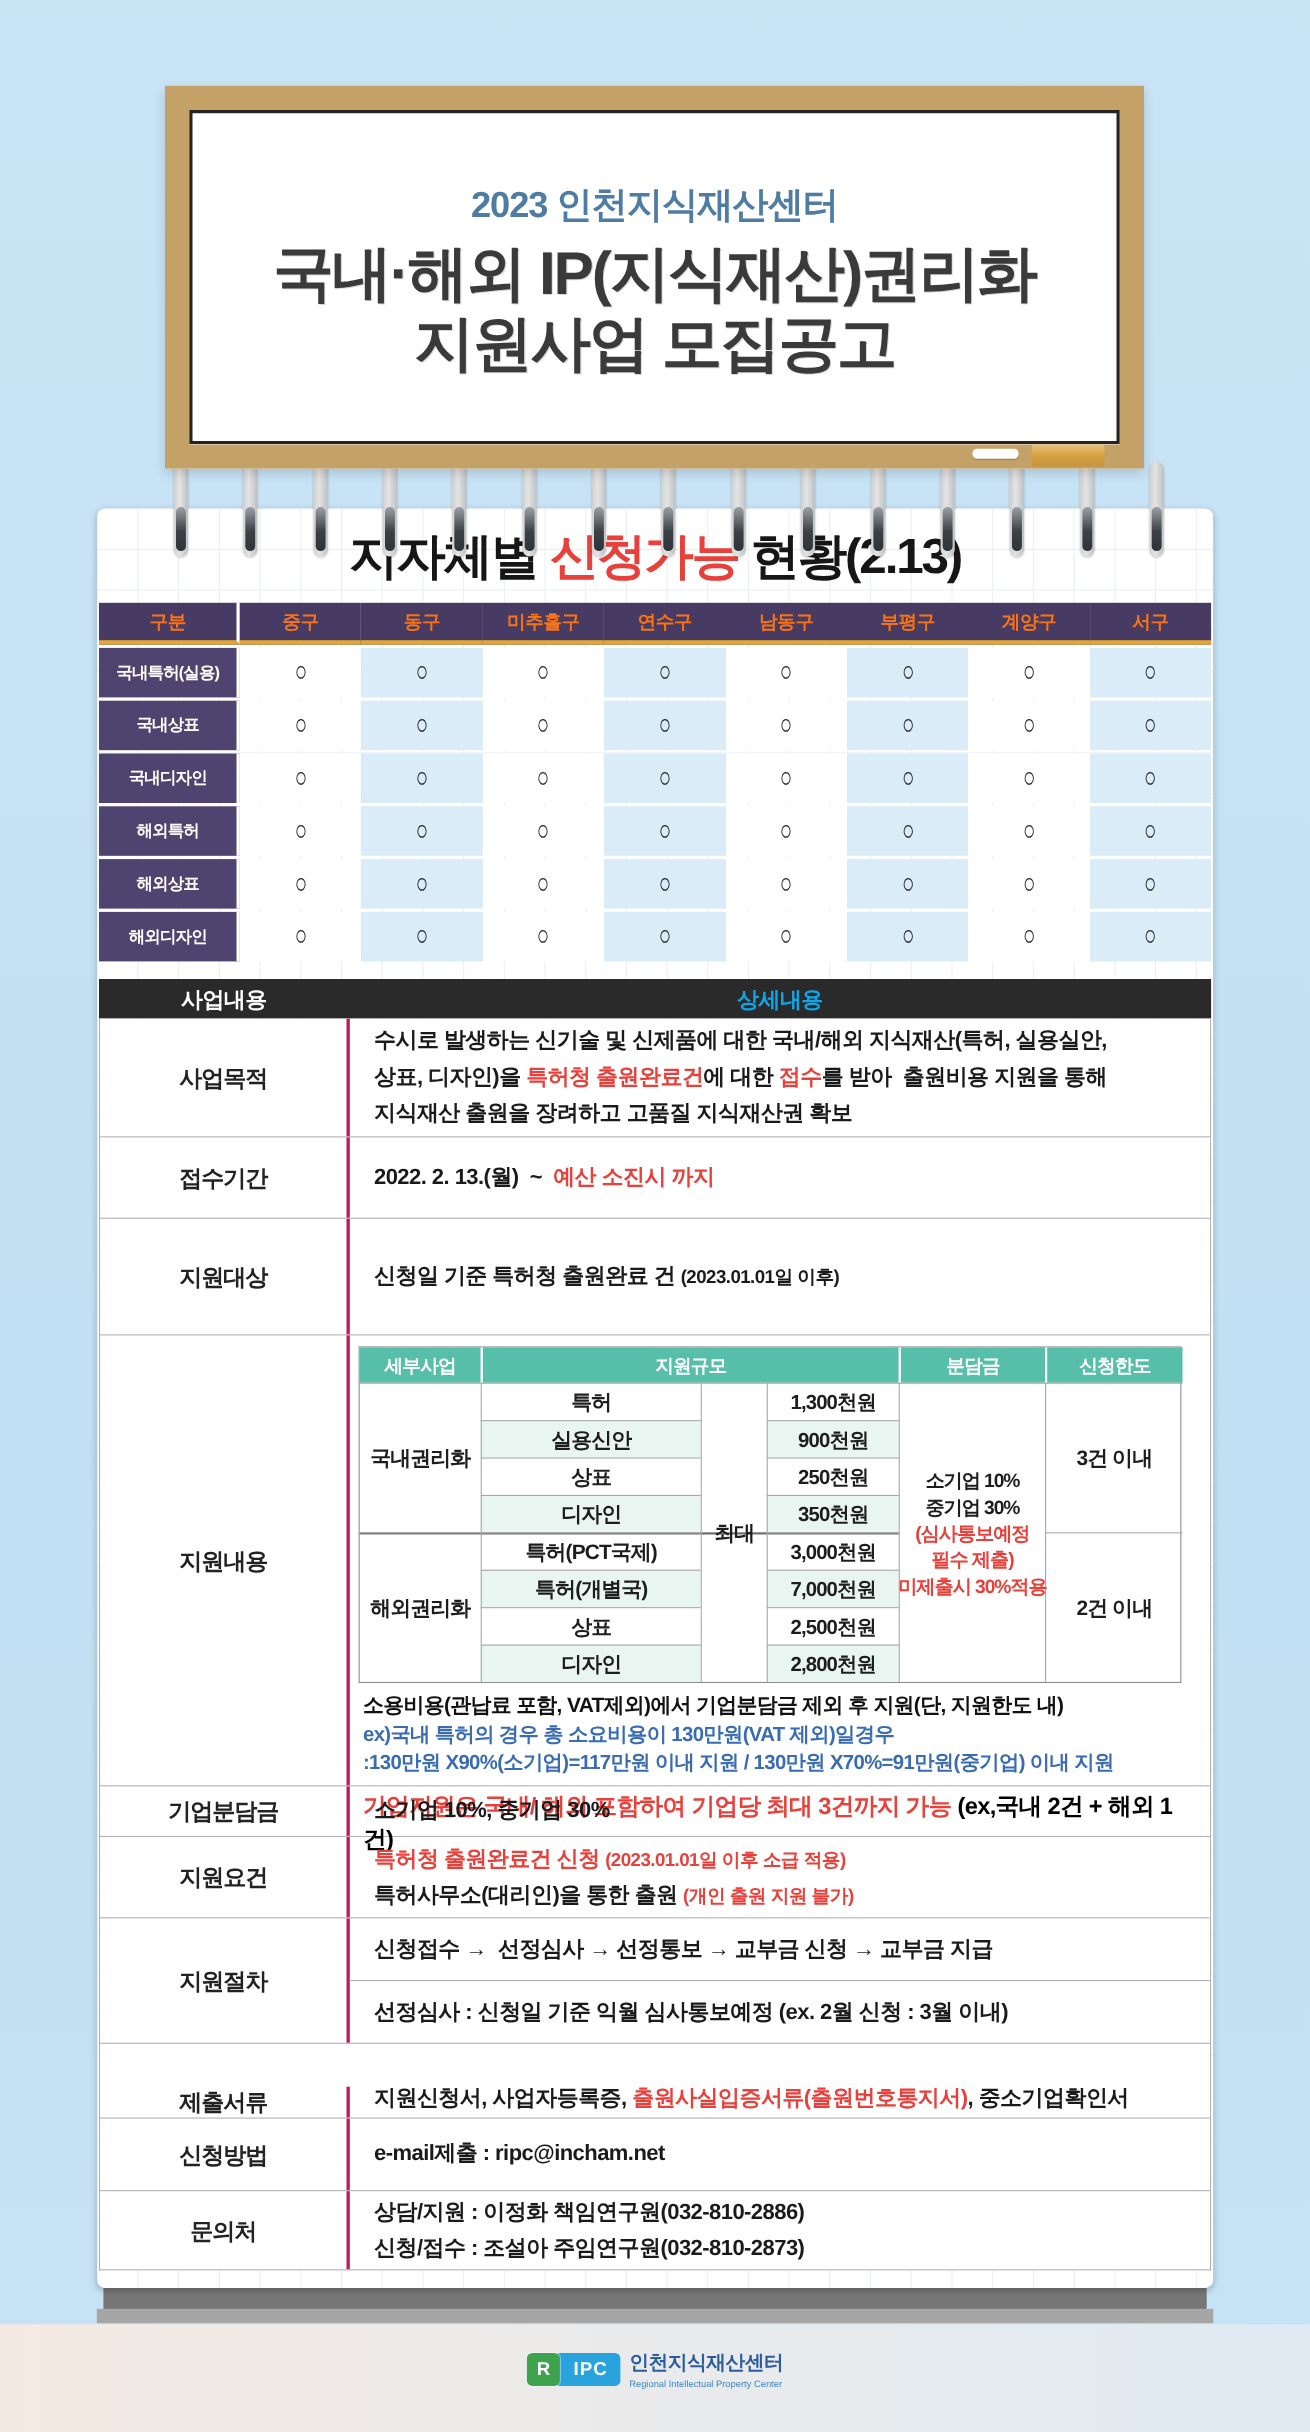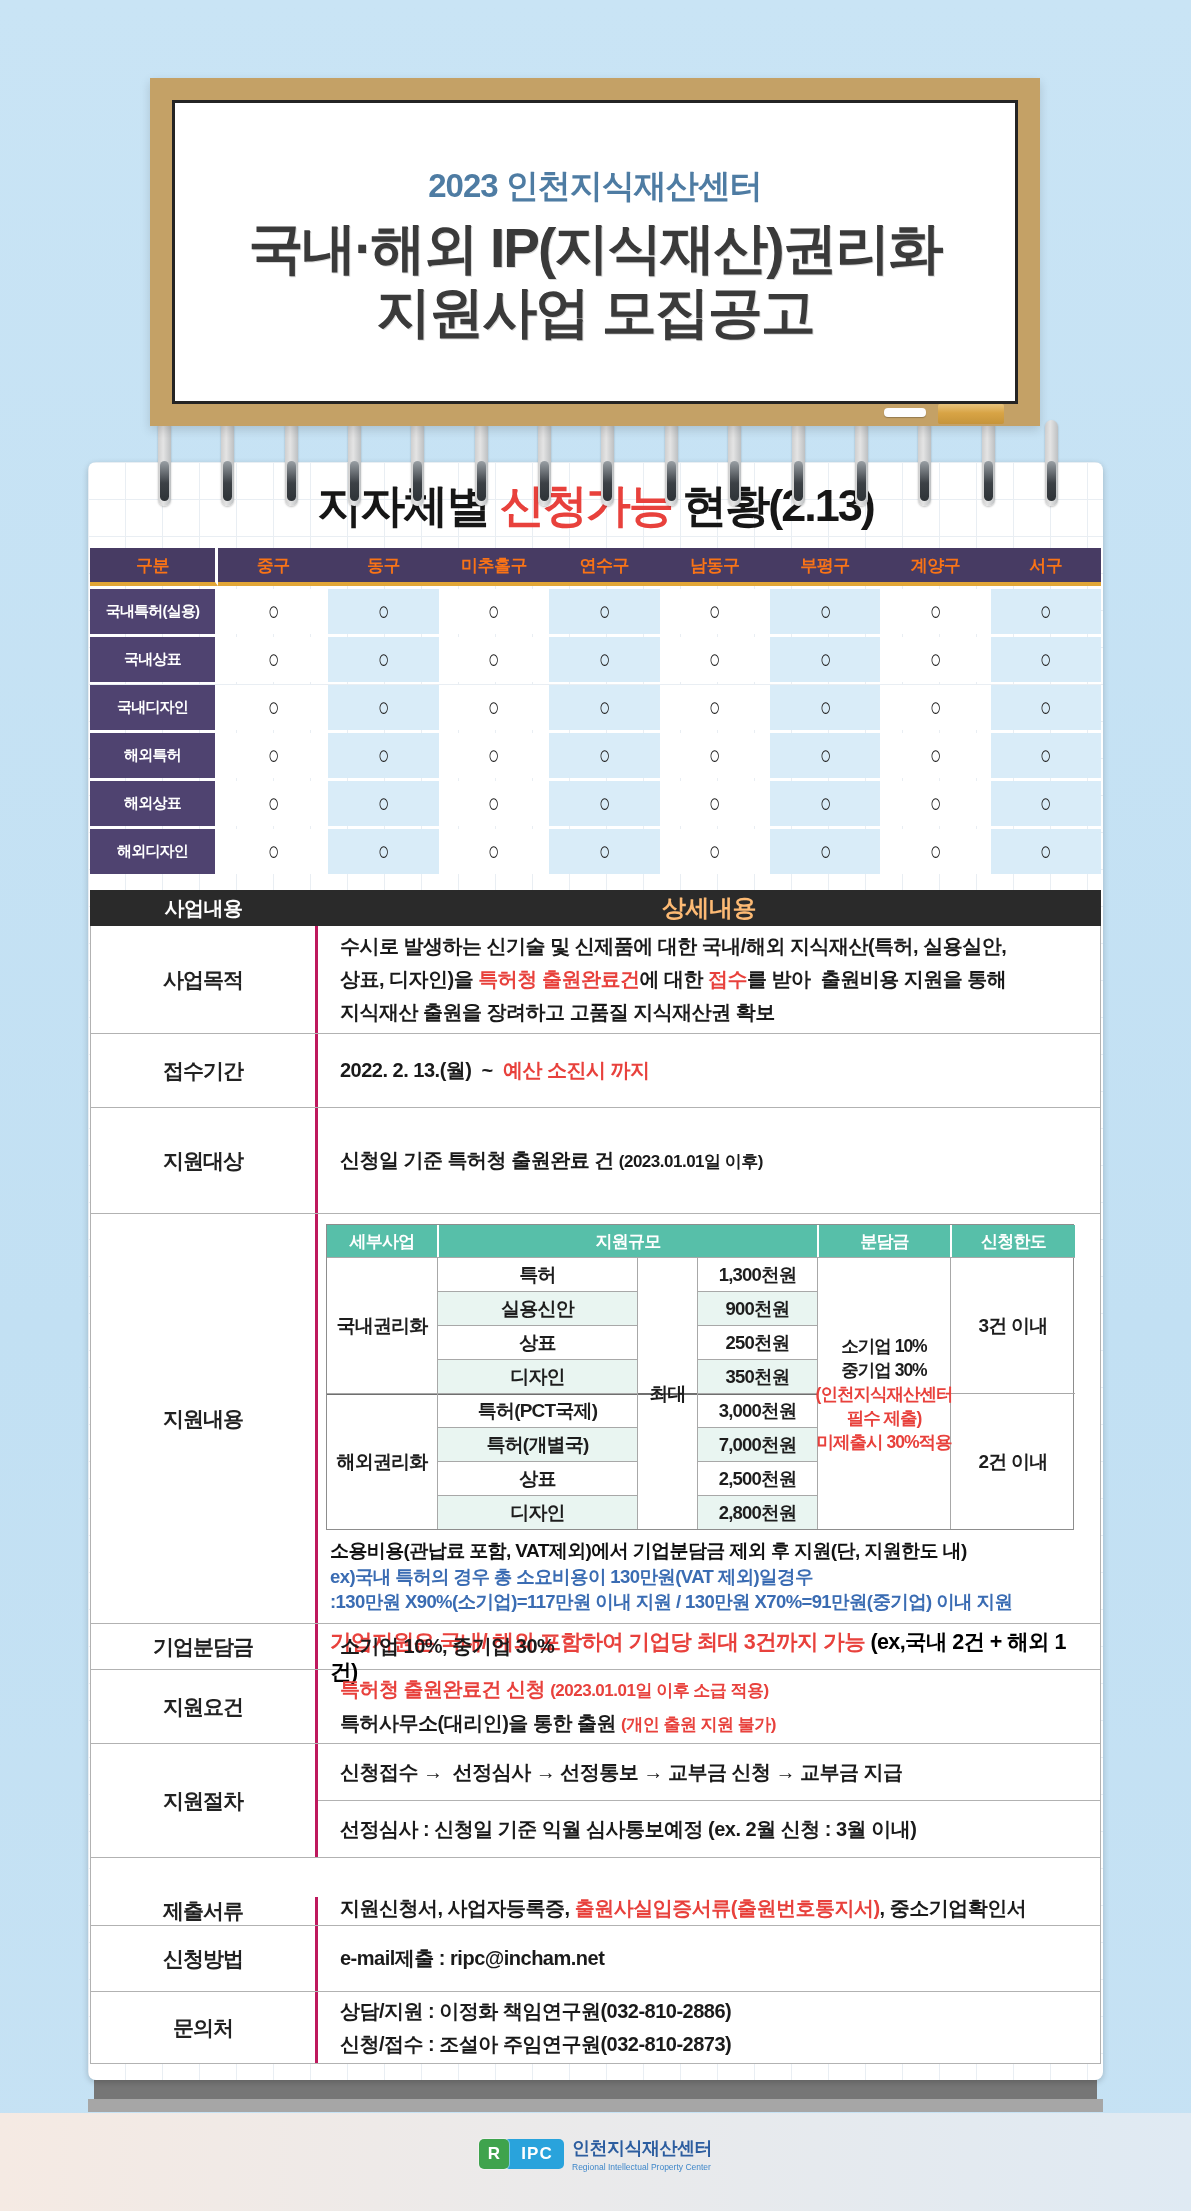--- a/index.html
+++ b/index.html
@@ -47,21 +47,21 @@
   .dcell{display:flex; align-items:center; justify-content:center;}
   .dhead{background:#473b63; color:#f97316; font-size:17px; font-weight:700; height:38px; border-bottom:4px solid #e2a636; letter-spacing:-0.5px;}
   .dlabel{background:#4f4370; color:#fff; font-size:15px; font-weight:600; height:45px; letter-spacing:-0.8px;}
   .dmark{background:#fff; height:45px;}
   .dalt{background:#d9ecf8;}
   .dlabelcol{border-right:3px solid #fff;}
   .circle{font-size:25px; color:#242424; display:inline-block; transform:scaleX(.75) scaleY(1.05);}
   
   .detail-header{display:flex; height:36px; background:#2a2a2a; margin:16px 2px 0;}
   .detail-header .dh-left{width:227px; display:flex; align-items:center; justify-content:center; color:#fff; font-size:20px; font-weight:700; letter-spacing:-0.5px;}
-  .detail-header .dh-right{flex:1; display:flex; align-items:center; justify-content:center; color:#fdba74; font-size:24px; font-weight:700; letter-spacing:-0.5px;}
+  .detail-header .dh-right{flex:1; display:flex; align-items:center; justify-content:center; color:#0ea5e9; font-size:20px; font-weight:700; letter-spacing:-0.5px;}
   
   .detail-table{margin:0 2px; border:1px solid #b2b2b2; border-top:none; background:#fff;}
   .drow{display:flex; border-bottom:1px solid #b2b2b2;}
   .drow:last-child{border-bottom:none;}
   .dlab{width:227px; border-right:3px solid #be185d; display:flex; align-items:center; justify-content:center;
     font-size:21px; font-weight:700; color:#222; letter-spacing:-1px; flex-shrink:0;}
   .dcont{flex:1; display:flex; flex-direction:column; justify-content:center; padding-left:22px; min-width:0;}
   .line{font-size:20px; font-weight:600; color:#1a1a1a; line-height:33px; letter-spacing:-0.5px; white-space:nowrap;}
   .seg{white-space:pre-wrap;}
   .c-red{color:#e8413c;}
@@ -384,21 +384,21 @@
             <div class="scell samt salt" style="grid-area: 7 / 4;">7,000천원</div>
             <div class="scell sitem" style="grid-area: 8 / 2;">상표</div>
             <div class="scell samt" style="grid-area: 8 / 4;">2,500천원</div>
             <div class="scell sitem salt" style="grid-area: 9 / 2;">디자인</div>
             <div class="scell samt salt" style="grid-area: 9 / 4;">2,800천원</div>
             <div class="scell slimit" style="grid-area: 6 / 6 / span 4;">2건 이내</div>
             <div class="scell smax" style="grid-area: 2 / 3 / span 8;">최대</div>
             <div class="scell sshare" style="grid-area: 2 / 5 / span 8;">
               <div class="share-line">소기업 10%</div>
               <div class="share-line">중기업 30%</div>
-              <div class="share-line c-red">(인천지식재산센터</div>
+              <div class="share-line c-red">(심사통보예정</div>
               <div class="share-line c-red">필수 제출)</div>
               <div class="share-line c-red">미제출시 30%적용</div>
             </div>
             <div class="sdivider"></div>
           </div>
           <div class="snote n-black"><span class="seg">소용비용(관납료 포함, VAT제외)에서 기업분담금 제외 후 지원(단, 지원한도 내)</span></div>
           <div class="snote n-blue"><span class="seg">ex)국내 특허의 경우 총 소요비용이 130만원(VAT 제외)일경우</span></div>
           <div class="snote n-blue"><span class="seg">:130만원 X90%(소기업)=117만원 이내 지원 / 130만원 X70%=91만원(중기업) 이내 지원</span></div>
           <div class="snote n-big"><span class="seg c-red b">기업지원은 국내/ 해외 포함하여 기업당 최대 3건까지 가능 </span><span class="seg b">(ex,국내 2건 + 해외 1건)</span></div>
         </div>

